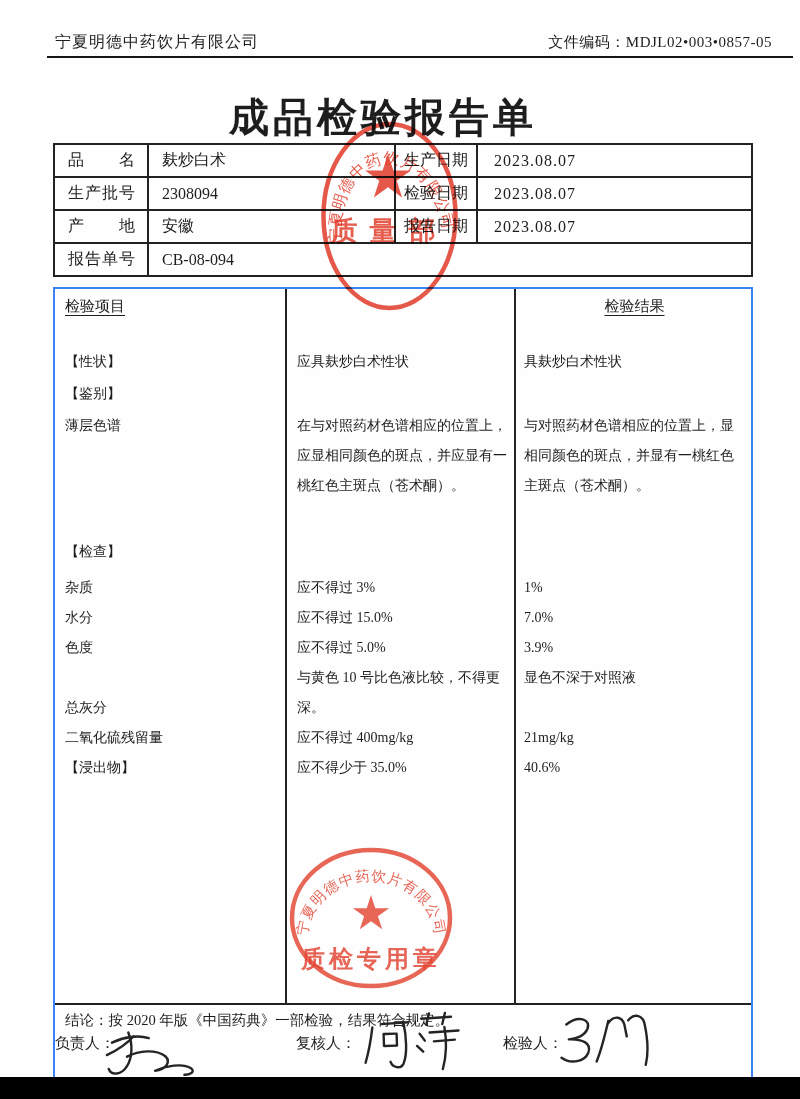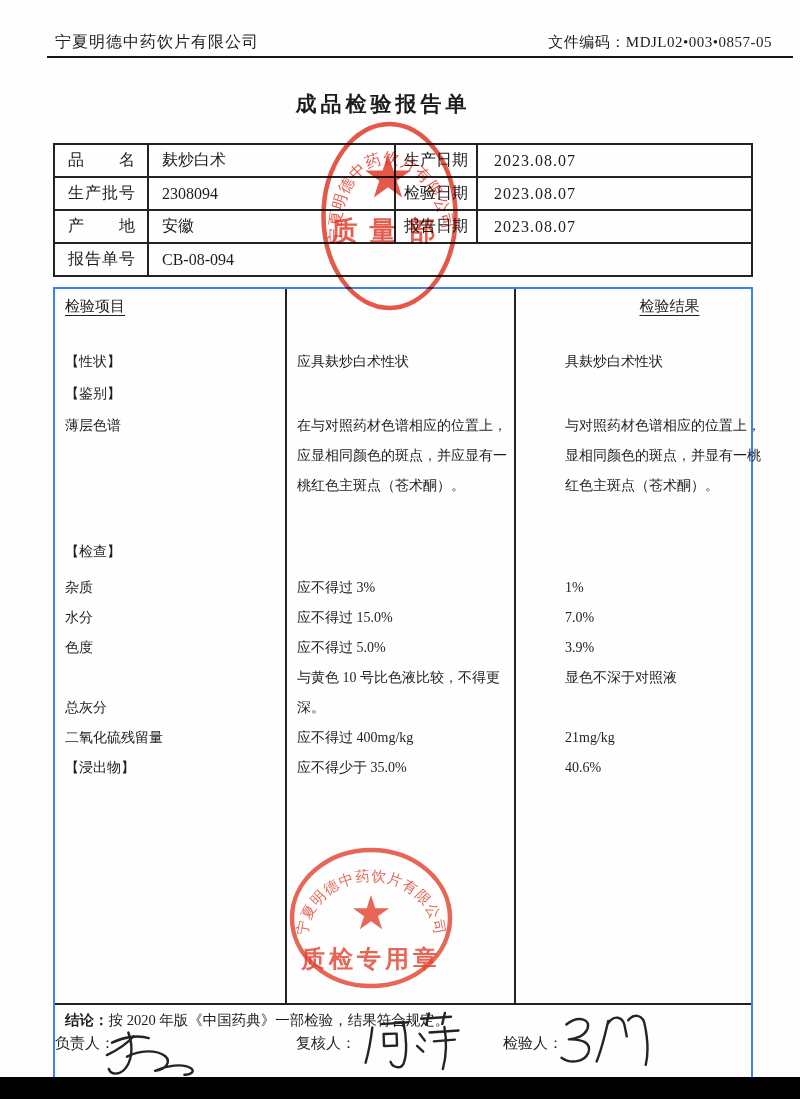--- a/index.html
+++ b/index.html
@@ -4,46 +4,46 @@
 <style>
   html,body{margin:0;padding:0;background:#e8e8e8;}
   .page{position:relative;width:800px;height:1099px;background:#fefefe;overflow:hidden;
         font-family:"Liberation Serif","DejaVu Serif",serif;color:#1d1d1d;margin:0 auto;}
   
   .hdr-company{position:absolute;left:55px;top:32px;font-size:16px;letter-spacing:1px;}
   .hdr-code{position:absolute;right:28px;top:33px;font-size:15px;letter-spacing:.5px;}
   .hdr-rule{position:absolute;left:47px;right:7px;top:56px;height:2px;background:#161616;}
   
   .title{position:absolute;left:33px;width:700px;top:90px;text-align:center;
-         font-size:21px;font-weight:bold;letter-spacing:4px;}
+         font-size:40px;font-weight:bold;letter-spacing:4px;}
   
   .info-table{position:absolute;left:53px;top:143px;width:700px;border-collapse:collapse;}
   .info-table td{border:2px solid #222;height:31px;font-size:16px;padding:0 0 0 13px;}
   td.ilabel{width:67px;text-align:justify;text-align-last:justify;padding-right:12px;font-family:Liberation Serif, serif;}
   td.ival{width:232px;}
   td.dlabel{width:72px;text-align:center;padding:0 4px;}
   td.dval{padding-left:16px;letter-spacing:1px;}
   
   .main-table{position:absolute;left:53px;top:287px;width:700px;height:916px;border:2px solid #3b82f6;box-sizing:border-box;}
   .sep{position:absolute;top:0;height:714px;width:2px;background:#222;}
   .sep1{left:230px;} .sep2{left:459px;}
   .mcol{position:absolute;top:0;height:714px;box-sizing:border-box;font-size:14px;}
   .col1{left:0;width:230px;padding:0 6px 0 10px;}
   .col2{left:232px;width:227px;padding:0 0 0 10px;}
-  .col3{left:461px;width:237px;padding:0 14px 0 14px;margin-left:35px;}
+  .col3{left:461px;width:237px;padding:0 14px 0 8px;}
   .mhead{position:absolute;top:8px;left:0;right:0;font-size:15px;}
   .mhead span{text-decoration:underline;text-underline-offset:4px;}
   .mh1{padding-left:10px;text-align:left;}
   .mh2,.mh3{text-align:center;}
   .mrows{padding-top:58px;}
   .mrow{line-height:30px;overflow:visible;}
   
   .concl{position:absolute;left:0;right:0;top:714px;height:31px;border-top:2px solid #222;
          font-size:14.5px;line-height:31px;padding-left:10px;}
-  .concl b{font-weight:bold;text-align:center;}
+  .concl b{font-weight:normal;text-align:center;}
   
   .signer-label{position:absolute;top:1034px;font-size:15px;}
   .sl1{left:55px;} .sl2{left:296px;} .sl3{left:503px;}
   .sig{position:absolute;}
   .sig svg{overflow:visible;}
   .sig path{fill:none;stroke:#242424;stroke-width:2.4;stroke-linecap:round;stroke-linejoin:round;}
   .sig1{left:95px;top:1028px;transform:rotate(-4deg);}
   .sig2{left:362px;top:1012px;transform:rotate(-2deg);}
   .sig3{left:552px;top:1012px;transform:rotate(-2deg);}
   

